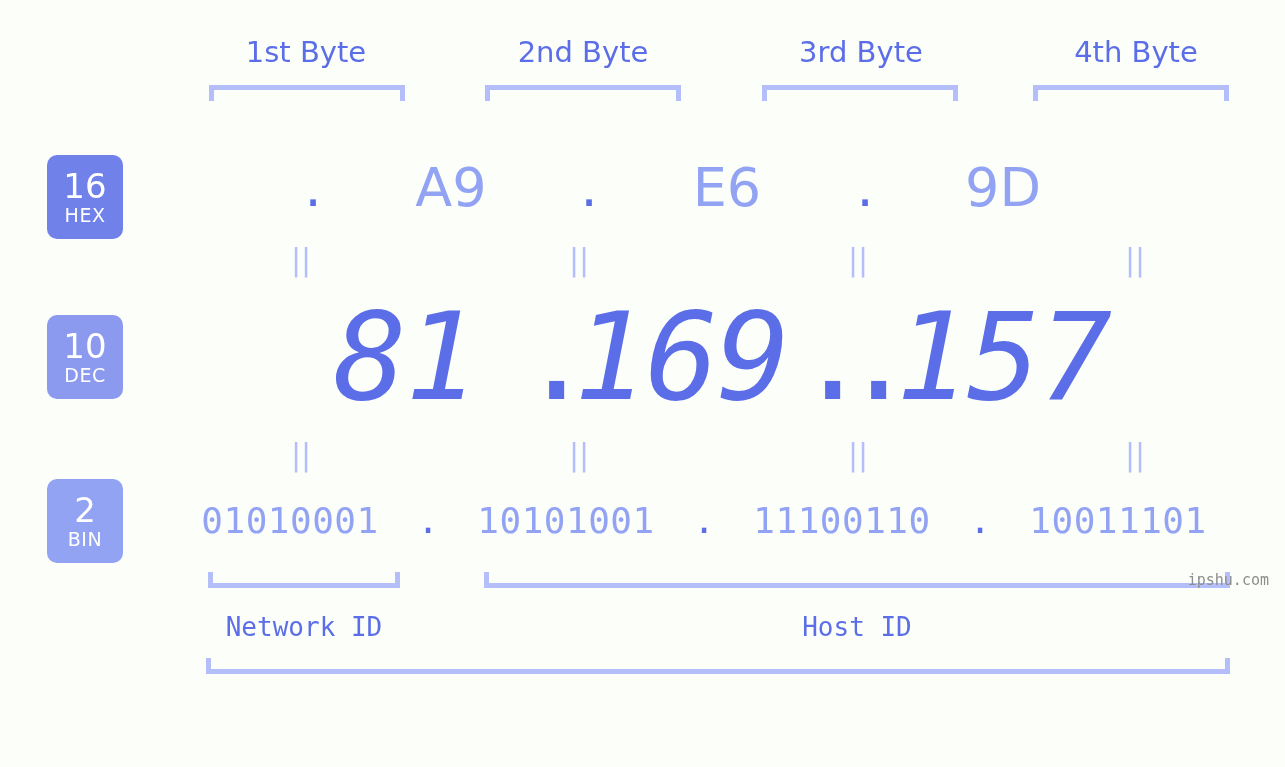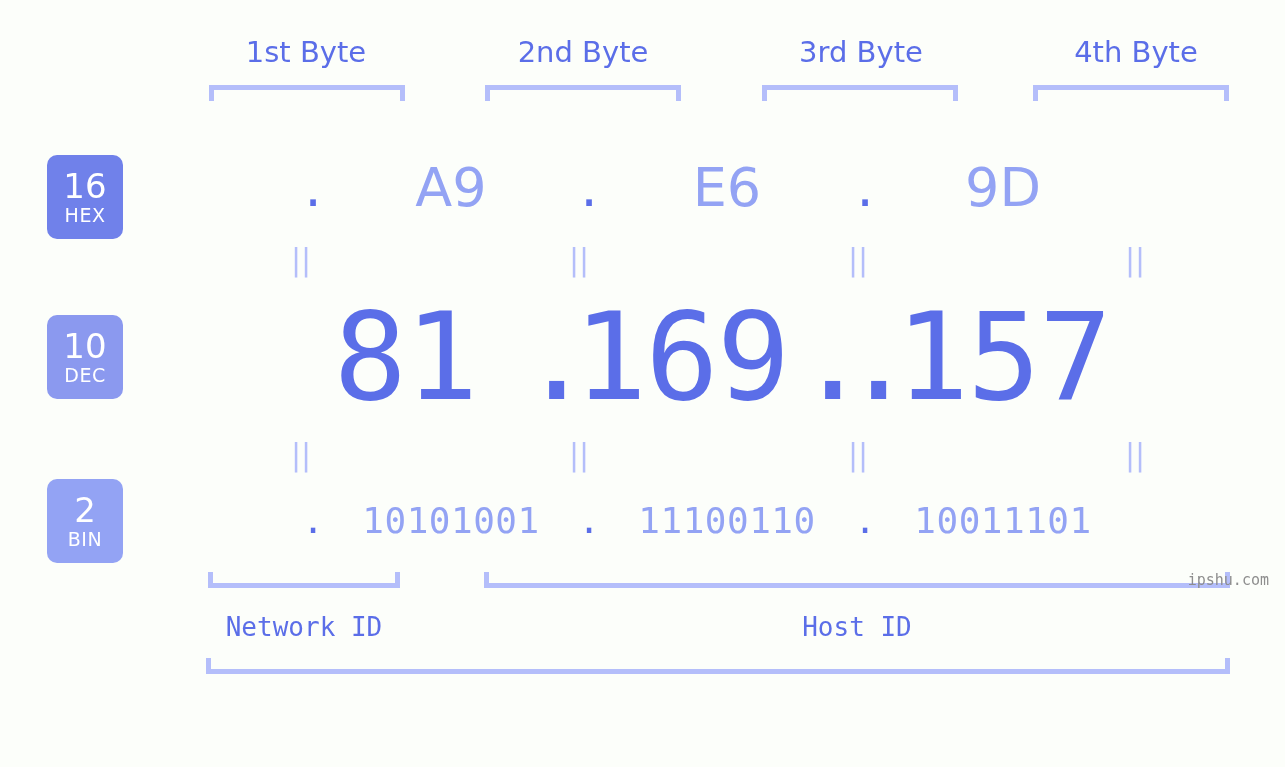--- a/index.html
+++ b/index.html
@@ -111,20 +111,21 @@
 
   
   #row-dec { top: 290px; height: 134px; }
   #row-dec .cell {
     width: 230px;
     font-family: "DejaVu Sans Mono", monospace;
     font-size: 122px;
     line-height: 134px;
     color: #5b6ee8;
     letter-spacing: -2px;
+    font-style: italic;
   }
   #row-dec .sep {
     width: 46px;
     font-family: "DejaVu Sans Mono", monospace;
     font-size: 122px;
     line-height: 134px;
     color: #5b6ee8;
   }
 
   
@@ -247,20 +248,21 @@
     <span class="sep">.</span>
     <span class="cell">157</span>
   </div>
 
   <div class="eq bot" style="left:286px;">||</div>
   <div class="eq bot" style="left:564px;">||</div>
   <div class="eq bot" style="left:843px;">||</div>
   <div class="eq bot" style="left:1120px;">||</div>
 
   <div class="row" id="row-bin">
+    <span class="cell">01010001</span>
     <span class="sep">.</span>
     <span class="cell">10101001</span>
     <span class="sep">.</span>
     <span class="cell">11100110</span>
     <span class="sep">.</span>
     <span class="cell">10011101</span>
   </div>
 
   <div class="bracket up" style="left:208px;top:572px;width:192px;"></div>
   <div class="bracket up" style="left:484px;top:572px;width:746px;"></div>

